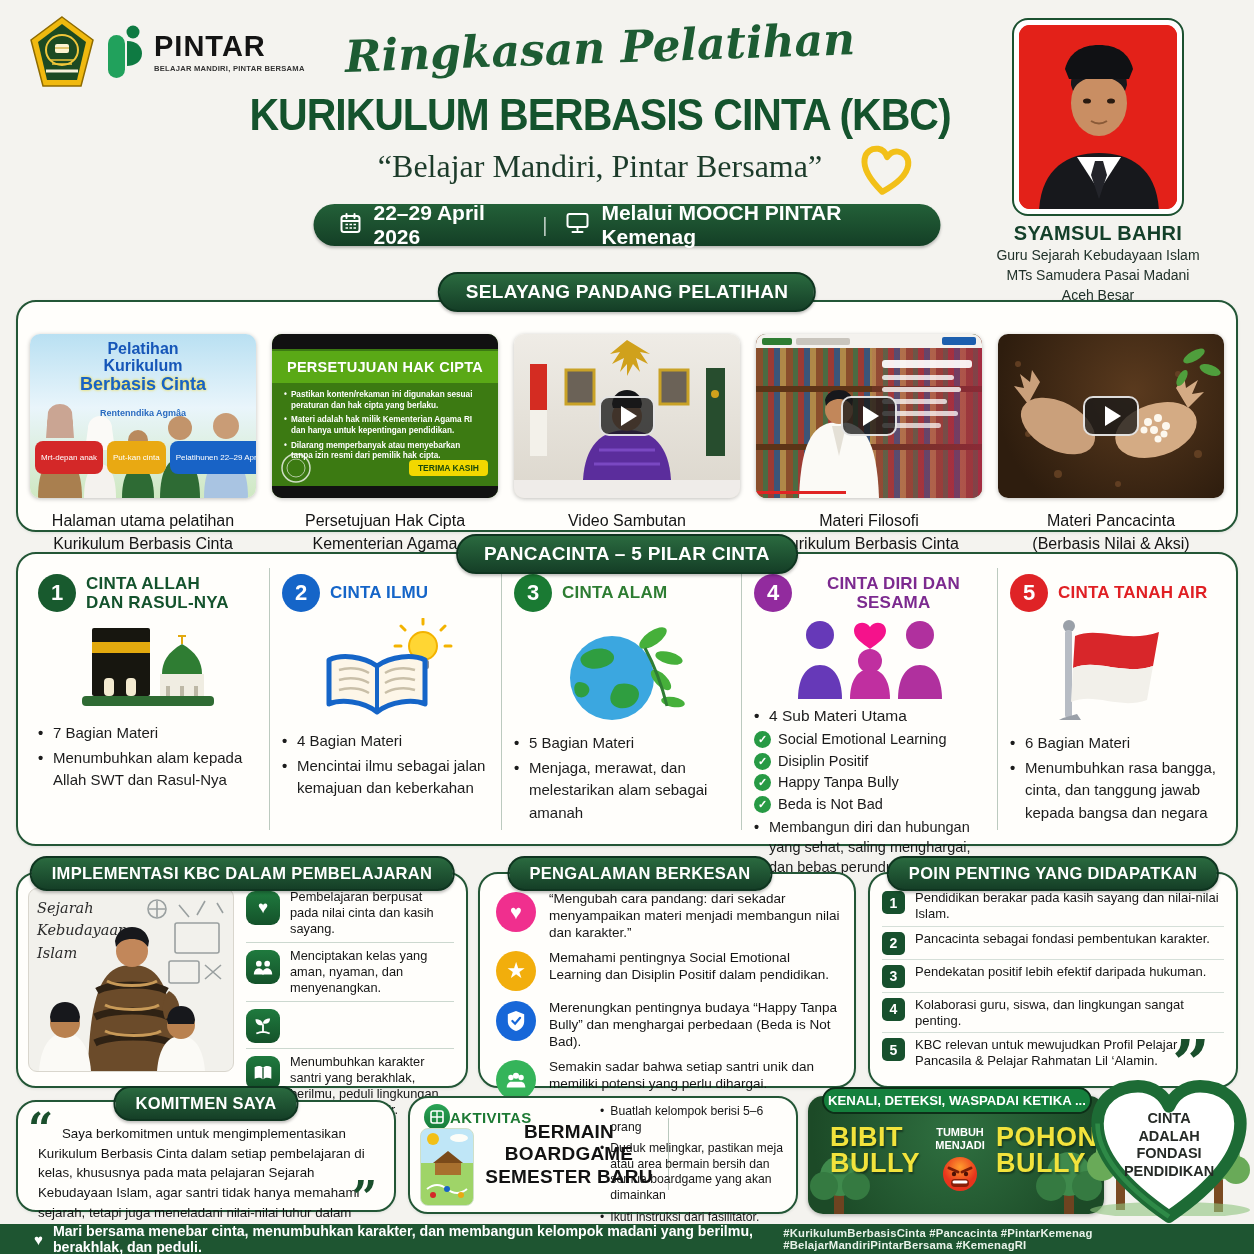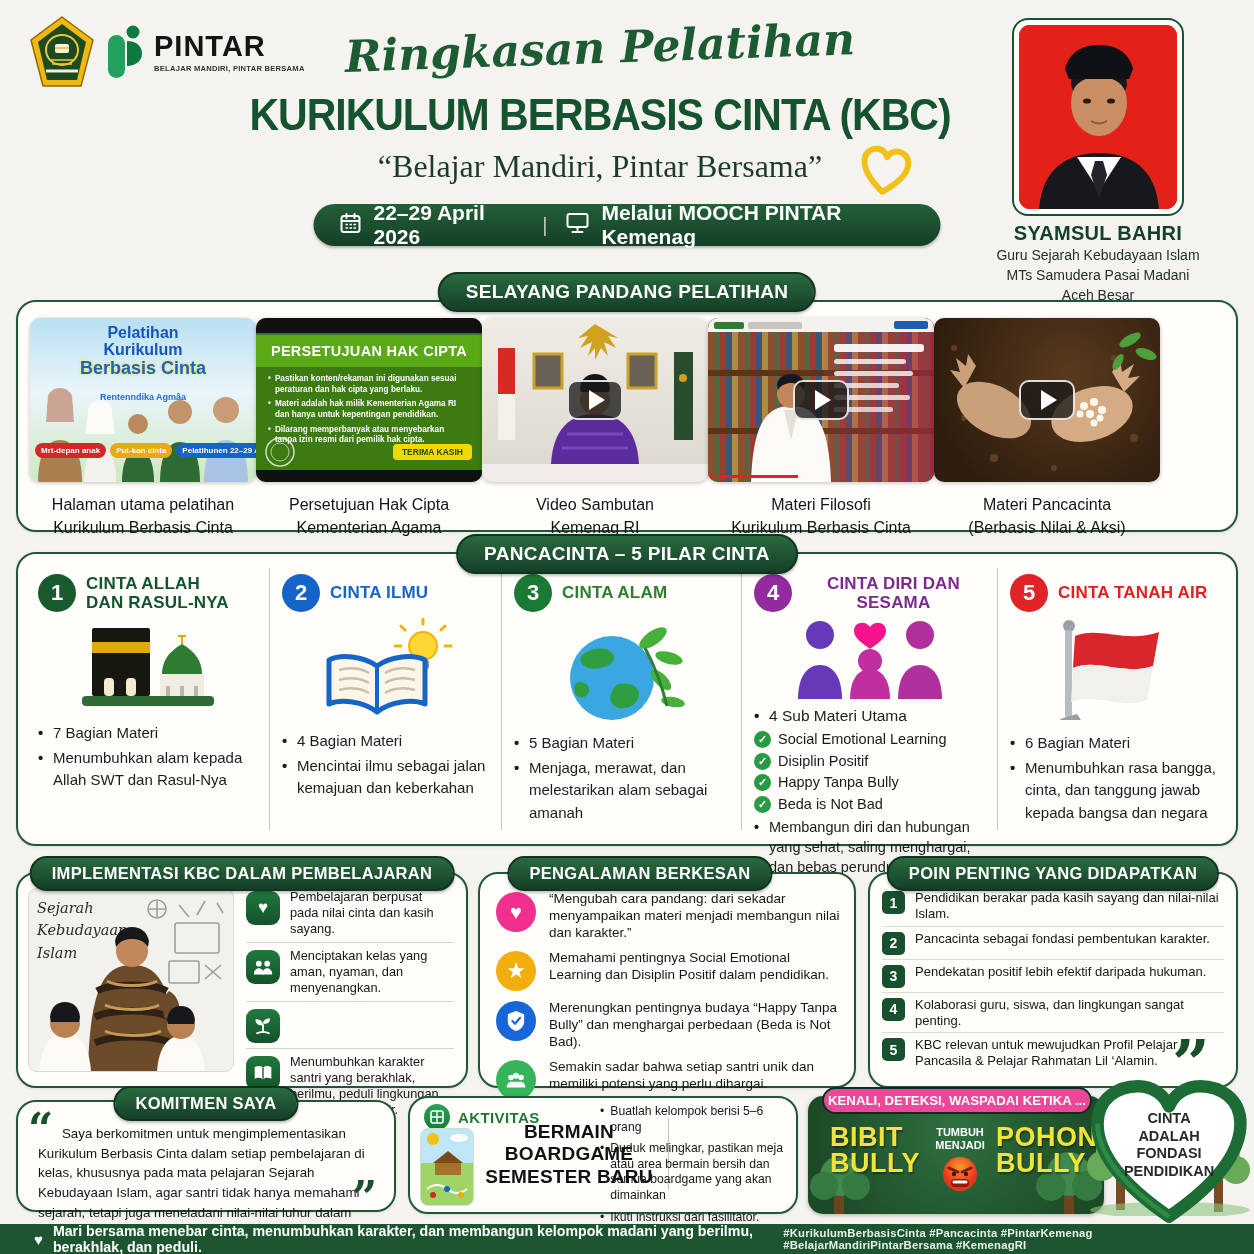--- a/index.html
+++ b/index.html
@@ -22,27 +22,27 @@
 .date-badge .txt{font-size:21px;font-weight:800}
 .date-badge .sep{color:rgba(255,255,255,.7);font-size:20px;margin:0 6px}
 .pintar-name{font-size:29px;font-weight:900;color:#141414;letter-spacing:1px;line-height:1}
 .pintar-tag{font-size:7.6px;font-weight:700;color:#333;letter-spacing:.25px;margin-top:3px}
 .photo-frame{position:absolute;left:1012px;top:18px;width:172px;height:198px;background:#fff;border:2px solid #1c5130;border-radius:16px;padding:5px}
 .photo-inner{width:100%;height:100%;background:#e32119;border-radius:11px;overflow:hidden;position:relative}
 .profile-name{position:absolute;left:950px;top:222px;width:296px;text-align:center;font-size:20px;font-weight:800;color:#14402a;letter-spacing:.3px}
 .profile-line{position:absolute;left:950px;width:296px;text-align:center;font-size:14px;color:#20312a;line-height:1}
 
 
-.thumbs{position:absolute;left:30px;top:318px;width:1194px;display:flex;}
+.thumbs{position:absolute;left:30px;top:334px;width:1194px;display:flex;gap:16px}
 .thumb-col{width:226px}
 .thumb{width:226px;height:164px;border-radius:10px;overflow:hidden;position:relative;box-shadow:0 1px 4px rgba(0,0,0,.25);cursor:pointer}
 .thumb-cap{margin-top:11px;text-align:center;font-size:16px;line-height:1.45;color:#141414;white-space:pre-line}
 .play-btn{position:absolute;left:50%;top:50%;transform:translate(-50%,-50%);width:56px;height:40px;background:rgba(25,25,25,.78);border:2px solid rgba(255,255,255,.85);border-radius:10px;display:flex;align-items:center;justify-content:center}
 .play-btn:after{content:"";display:block;border-left:16px solid #fff;border-top:10px solid transparent;border-bottom:10px solid transparent;margin-left:4px}
-.tagpill{font-size:8px;font-weight:700;color:#fff;padding:3px 6px;border-radius:8px;white-space:nowrap}
+.tagpill{font-size:8px;font-weight:400;color:#fff;padding:12px 6px;border-radius:8px;white-space:nowrap}
 
 
 .pillars{position:absolute;left:26px;top:568px;width:1202px;height:262px;display:flex}
 .pillar{padding:6px 12px 0 12px;border-right:1.5px solid #bccabf}
 .pillar:last-child{border-right:none}
 .pillar-head{display:flex;gap:10px;align-items:center;margin-bottom:4px}
 .pillar-num{width:38px;height:38px;border-radius:50%;color:#fff;font-size:22px;font-weight:900;display:flex;align-items:center;justify-content:center;flex:0 0 38px}
 .pillar-title{font-size:17px;font-weight:900;line-height:1.12;white-space:pre-line;letter-spacing:.2px}
 .pillar-icon{display:flex;align-items:center;justify-content:center}
 .bullet-row{display:flex;gap:7px;font-size:15px;line-height:1.5;color:#1c1c1c;margin-bottom:2px}
@@ -63,21 +63,21 @@
 .poin-num{flex:0 0 23px;width:23px;height:23px;border-radius:5px;background:#17502d;color:#fff;font-size:14px;font-weight:900;display:flex;align-items:center;justify-content:center;margin-top:1px}
 .poin-txt{font-size:13px;line-height:1.22;color:#161616}
 .bigquote{position:absolute;font-family:"DejaVu Serif",serif;font-weight:700;color:#1a4f2c;line-height:.8}
 
 
 .komit-quote{position:absolute;left:38px;top:1124px;width:346px;font-size:13.3px;line-height:1.48;color:#141414;text-indent:24px}
 .akt-label{font-size:15px;font-weight:900;color:#1d7a34;letter-spacing:.4px}
 .akt-title{position:absolute;left:478px;top:1121px;width:182px;text-align:center;font-size:19px;font-weight:900;line-height:1.18;color:#121212;white-space:pre-line;letter-spacing:.2px}
 .akt-bullet{display:flex;gap:6px;font-size:12.2px;line-height:1.28;color:#161616;margin-bottom:6px}
 .bully-panel{position:absolute;left:808px;top:1096px;width:296px;height:118px;border-radius:15px;background:radial-gradient(circle at 50% 30%,#2f7040,#1c4a27 85%);overflow:hidden;box-shadow:0 1px 4px rgba(0,0,0,.3)}
-.bully-head{position:absolute;left:822px;top:1087px;width:270px;height:27px;background:#ec4899;border:2px solid #0d2f18;border-radius:14px;color:#fff;font-size:13.2px;font-weight:800;display:flex;align-items:center;justify-content:center;z-index:4;white-space:nowrap}
+.bully-head{position:absolute;left:822px;top:1087px;width:270px;height:27px;background:#15803d;border:2px solid #0d2f18;border-radius:14px;color:#fff;font-size:13.2px;font-weight:800;display:flex;align-items:center;justify-content:center;z-index:4;white-space:nowrap}
 .bully-big{position:absolute;font-size:27px;font-weight:900;color:#f2e33c;line-height:.98;white-space:pre-line;letter-spacing:.5px;text-shadow:1px 2px 2px rgba(0,0,0,.4);z-index:3}
 .bully-mid{position:absolute;left:928px;top:1126px;width:64px;text-align:center;font-size:11px;font-weight:800;color:#fff;line-height:1.15;white-space:pre-line;z-index:3}
 .heart-motto{position:absolute;left:1090px;top:1080px;width:158px;height:146px;z-index:5}
 .heart-motto .txt{position:absolute;left:0;top:30px;width:100%;text-align:center;font-size:14.5px;font-weight:800;line-height:1.22;color:#23282444;color:#262b27;white-space:pre-line}
 
 
 .footer{position:absolute;left:0;top:1224px;width:1254px;height:30px;background:#1e5531;display:flex;align-items:center;padding-left:34px;z-index:6}
 .footer .hrt{color:#fff;font-size:15px;margin-right:10px}
 .footer .msg{color:#fff;font-size:14.2px;font-weight:700}
 .footer .tags{color:#e8f2e9;font-size:11.3px;font-weight:700;margin-left:8px;letter-spacing:.2px}
@@ -631,21 +631,21 @@
 
 <div class="bigquote" style="left:1172px;top:1038px;font-size:66px;z-index:7">”</div>
 
 <div class="panel" style="left:16px;top:1100px;width:380px;height:112px"></div>
 <div class="sec-badge small" style="left:206px;top:1086px">KOMITMEN SAYA</div>
 <div class="bigquote" style="left:28px;top:1112px;font-size:44px">“</div>
 <div class="komit-quote">Saya berkomitmen untuk mengimplementasikan Kurikulum Berbasis Cinta dalam setiap pembelajaran di kelas, khususnya pada mata pelajaran Sejarah Kebudayaan Islam, agar santri tidak hanya memahami sejarah, tetapi juga meneladani nilai-nilai luhur dalam kehidupan sehari-hari.”</div>
 <div class="bigquote" style="left:352px;top:1180px;font-size:44px">”</div>
 
 <div class="panel" style="left:408px;top:1096px;width:390px;height:118px"></div>
-<div class="abs" style="left:424px;top:1104px;display:flex;align-items:center;gap:8px">
+<div class="abs" style="left:424px;top:1104px;display:flex;align-items:center;">
   <span style="width:26px;height:26px;border-radius:50%;background:linear-gradient(180deg,#2aa455,#167a38);display:flex;align-items:center;justify-content:center">
     <svg width="14" height="14" viewBox="0 0 14 14">
         <rect x="1" y="1" width="12" height="12" rx="2" fill="none" stroke="#fff" stroke-width="1.6"></rect>
         <path d="M1 7h12M7 1v12" stroke="#fff" stroke-width="1.4"></path>
       </svg>
   </span>
   <span class="akt-label">AKTIVITAS</span>
 </div>
 <div class="abs" style="left:420px;top:1128px;width:54px;height:78px;border-radius:8px;overflow:hidden;border:1.5px solid #cfe0c8;background:linear-gradient(180deg,#bfe6f7 0 45%,#9fd468 45% 100%)">
   <svg width="54" height="78" viewBox="0 0 54 78">

